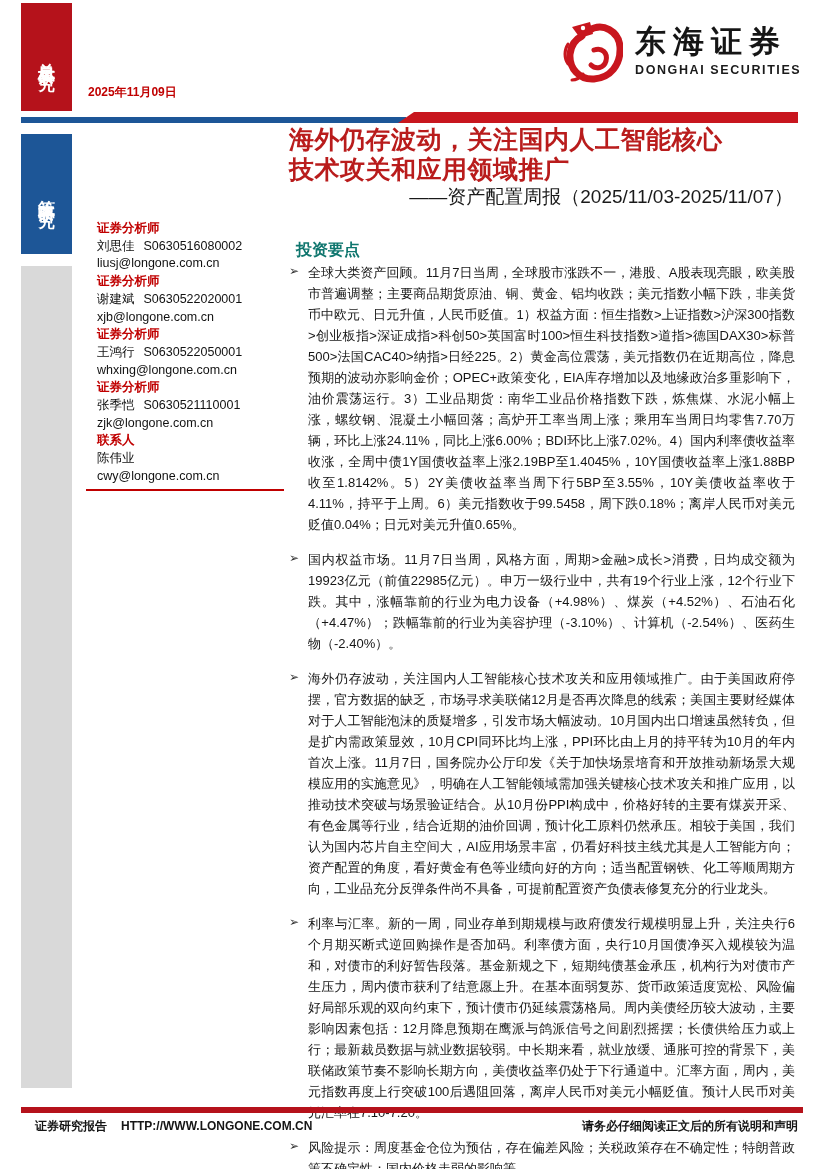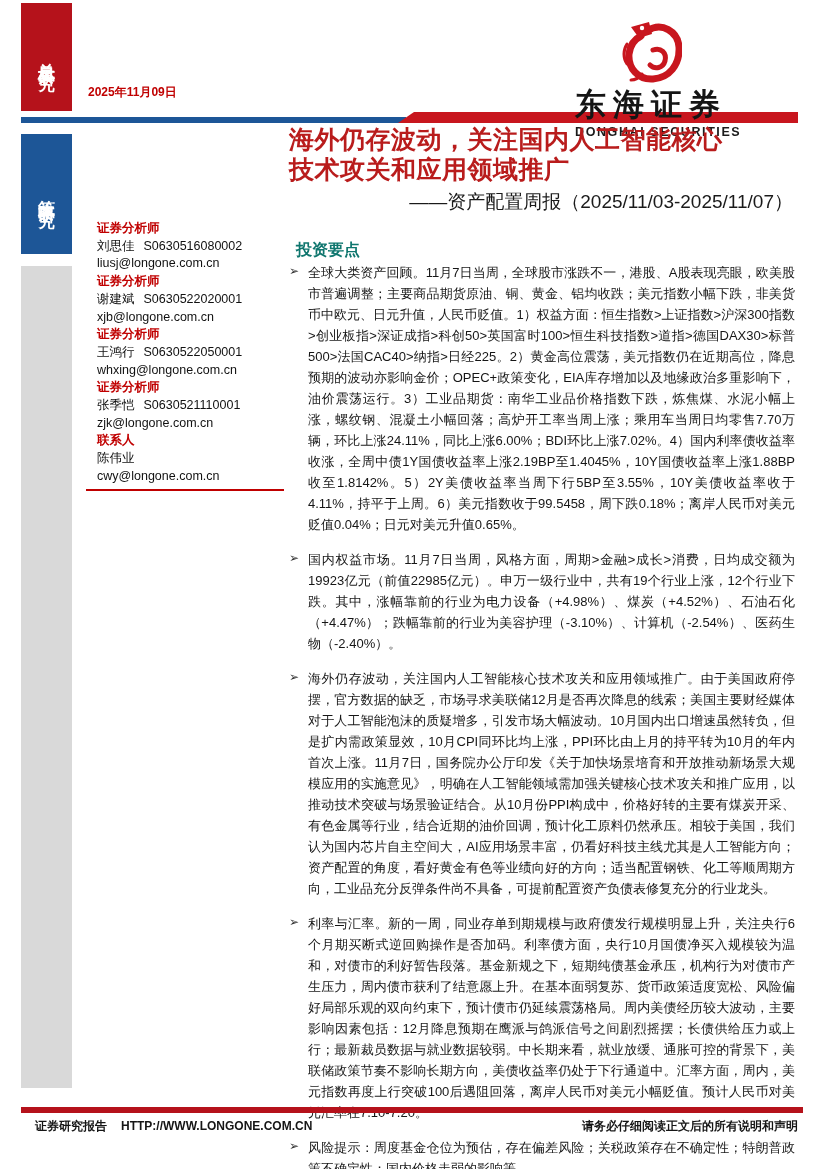--- a/index.html
+++ b/index.html
@@ -14,30 +14,30 @@
   .rail-gray { position:absolute; left:21px; top:266px; width:51px; height:822px; background:#D9D9D9; }
   .rail-text { writing-mode:vertical-rl; text-orientation:upright; color:#fff; font-weight:bold;
                font-size:17px; letter-spacing:4px; }
 
   
   .date { position:absolute; left:88px; top:84px; color:#C00000; font-weight:bold; font-size:12px; }
   .divider-blue { position:absolute; left:21px; top:117px; width:385px; height:6px; background:#1D5697; }
   .divider-red  { position:absolute; left:398px; top:112px; width:400px; height:11px; background:#C8161E;
                   clip-path:polygon(16px 0, 100% 0, 100% 100%, 0 100%); }
 
-  .logo { position:absolute; left:563px; top:14px; display:flex; align-items:center;flex-direction:column; }
+  .logo { position:absolute; left:563px; top:14px; display:flex; align-items:center; }
   .logo-texts { margin-left:12px; }
   .logo-cn { font-family:"Liberation Serif","DejaVu Serif",serif; font-weight:bold; font-size:31px;
              letter-spacing:7px; color:#151515; line-height:1.1; white-space:nowrap; }
   .logo-en { font-weight:bold; font-size:12.5px; letter-spacing:1.6px; color:#1b1b1b; margin-top:3px; }
 
   
   .title-block { position:absolute; left:289px; top:124px; width:506px; }
   .title-line { color:#b91c1c; font-weight:bold; font-size:25px; line-height:30px; letter-spacing:0.5px; }
-  .subtitle { margin-top:5px; text-align:right; font-size:19px; color:#1a1a1a; padding-right:2px; }
+  .subtitle { text-align:right; font-size:19px; color:#1a1a1a; padding-right:2px; }
 
   
   .analysts { position:absolute; left:88px; top:220px; width:198px; font-size:12.5px; line-height:17.7px;margin-left:9px; }
   .a-label { color:#C00000; font-weight:bold; }
   .a-name { margin-right:9px; }
   .a-line { color:#111; }
   .contact-rule { position:absolute; left:86px; top:489px; width:198px; border-top:2px solid #C00000; }
 
   
   .hl-heading { position:absolute; left:296px; top:240px; color:#0f766e; font-weight:bold; font-size:16px; }

